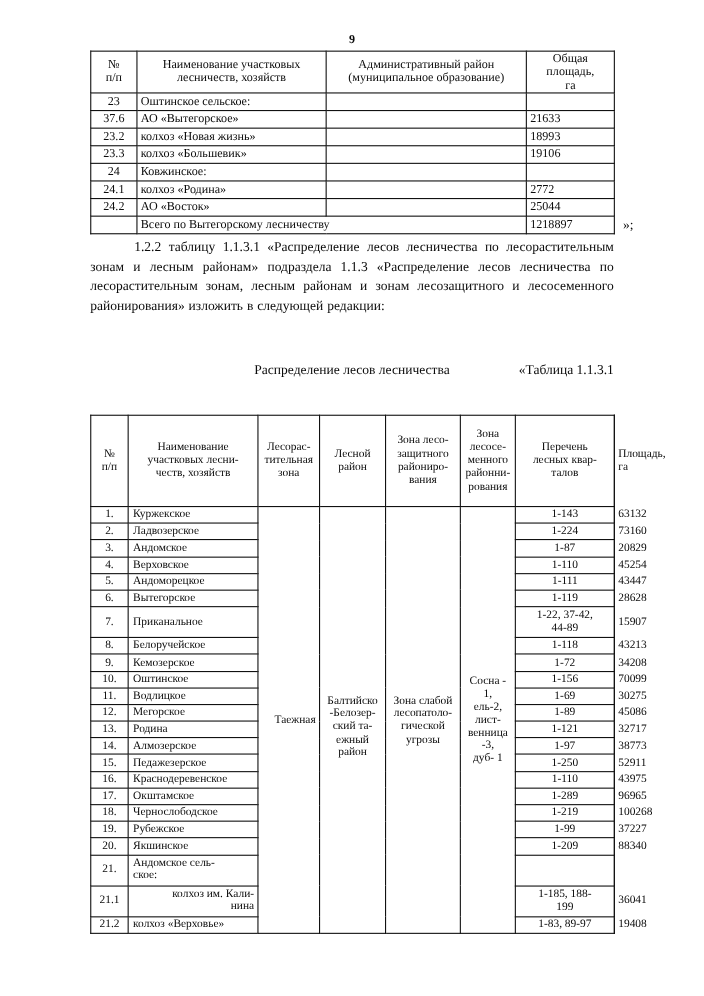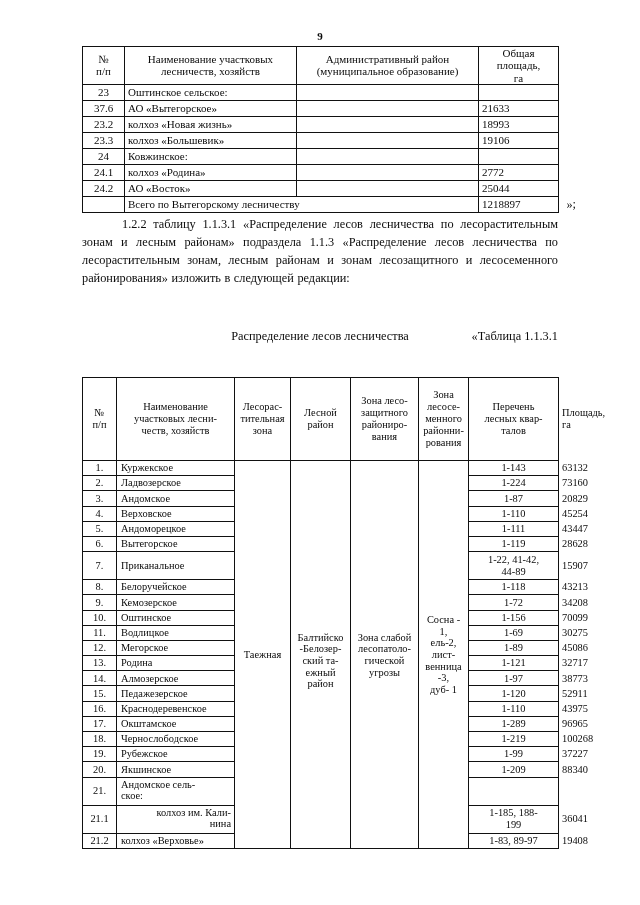--- a/index.html
+++ b/index.html
@@ -262,21 +262,21 @@
         <td>
           <span class="stack">Площадь,</span>
           <span class="stack">га</span>
         </td>
       </tr>
     </thead>
     <tbody>
         <tr>
           <td class="c">1.</td>
           <td class="l">Куржекское</td>
-          <td class="c vtop" rowspan="23" style="padding-top: 1px;">Таежная</td>
+          <td class="c vtop" rowspan="23" style="padding-top: 1px; text-align: right;">Таежная</td>
           <td class="c vtop" rowspan="23" style="padding-top: 13px;">
             <span class="stack">Балтийско</span>
             <span class="stack">-Белозер-</span>
             <span class="stack">ский та-</span>
             <span class="stack">ежный</span>
             <span class="stack">район</span>
           </td>
           <td class="c vtop" rowspan="23" style="padding-top: 1px; margin-top: 30px;">
             <span class="stack">Зона слабой</span>
             <span class="stack">лесопатоло-</span>
@@ -322,21 +322,21 @@
         <tr>
           <td class="c">6.</td>
           <td class="l">Вытегорское</td>
           <td class="c">1-119</td>
           <td class="c">28628</td>
         </tr>
         <tr style="height: 28px;">
           <td class="c">7.</td>
           <td class="l">Приканальное</td>
           <td class="c">
-            <span class="stack">1-22, 41-42,</span>
+            <span class="stack">1-22, 37-42,</span>
             <span class="stack">44-89</span>
           </td>
           <td class="c">15907</td>
         </tr>
         <tr>
           <td class="c">8.</td>
           <td class="l">Белоручейское</td>
           <td class="c">1-118</td>
           <td class="c">43213</td>
         </tr>
@@ -372,21 +372,21 @@
         </tr>
         <tr>
           <td class="c">14.</td>
           <td class="l">Алмозерское</td>
           <td class="c">1-97</td>
           <td class="c">38773</td>
         </tr>
         <tr>
           <td class="c">15.</td>
           <td class="l">Педажезерское</td>
-          <td class="c">1-120</td>
+          <td class="c">1-250</td>
           <td class="c">52911</td>
         </tr>
         <tr>
           <td class="c">16.</td>
           <td class="l">Краснодеревенское</td>
           <td class="c">1-110</td>
           <td class="c">43975</td>
         </tr>
         <tr>
           <td class="c">17.</td>

